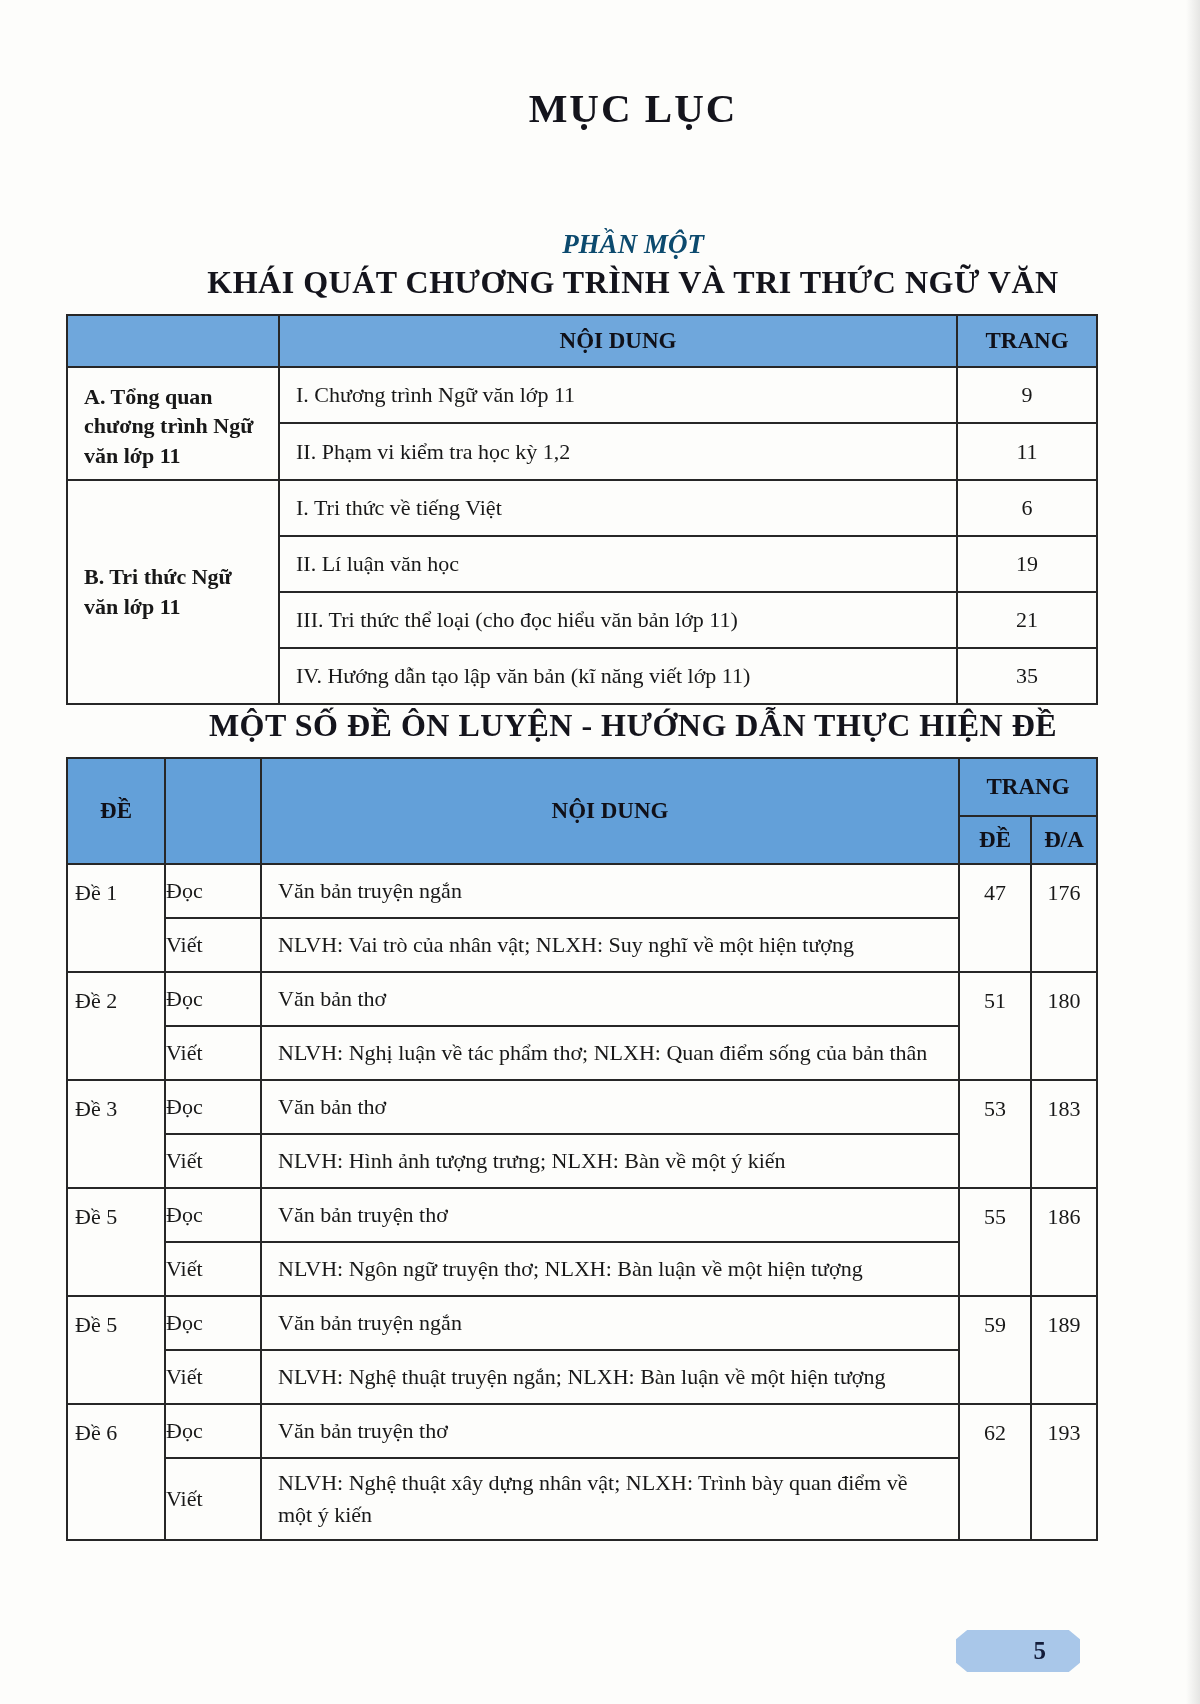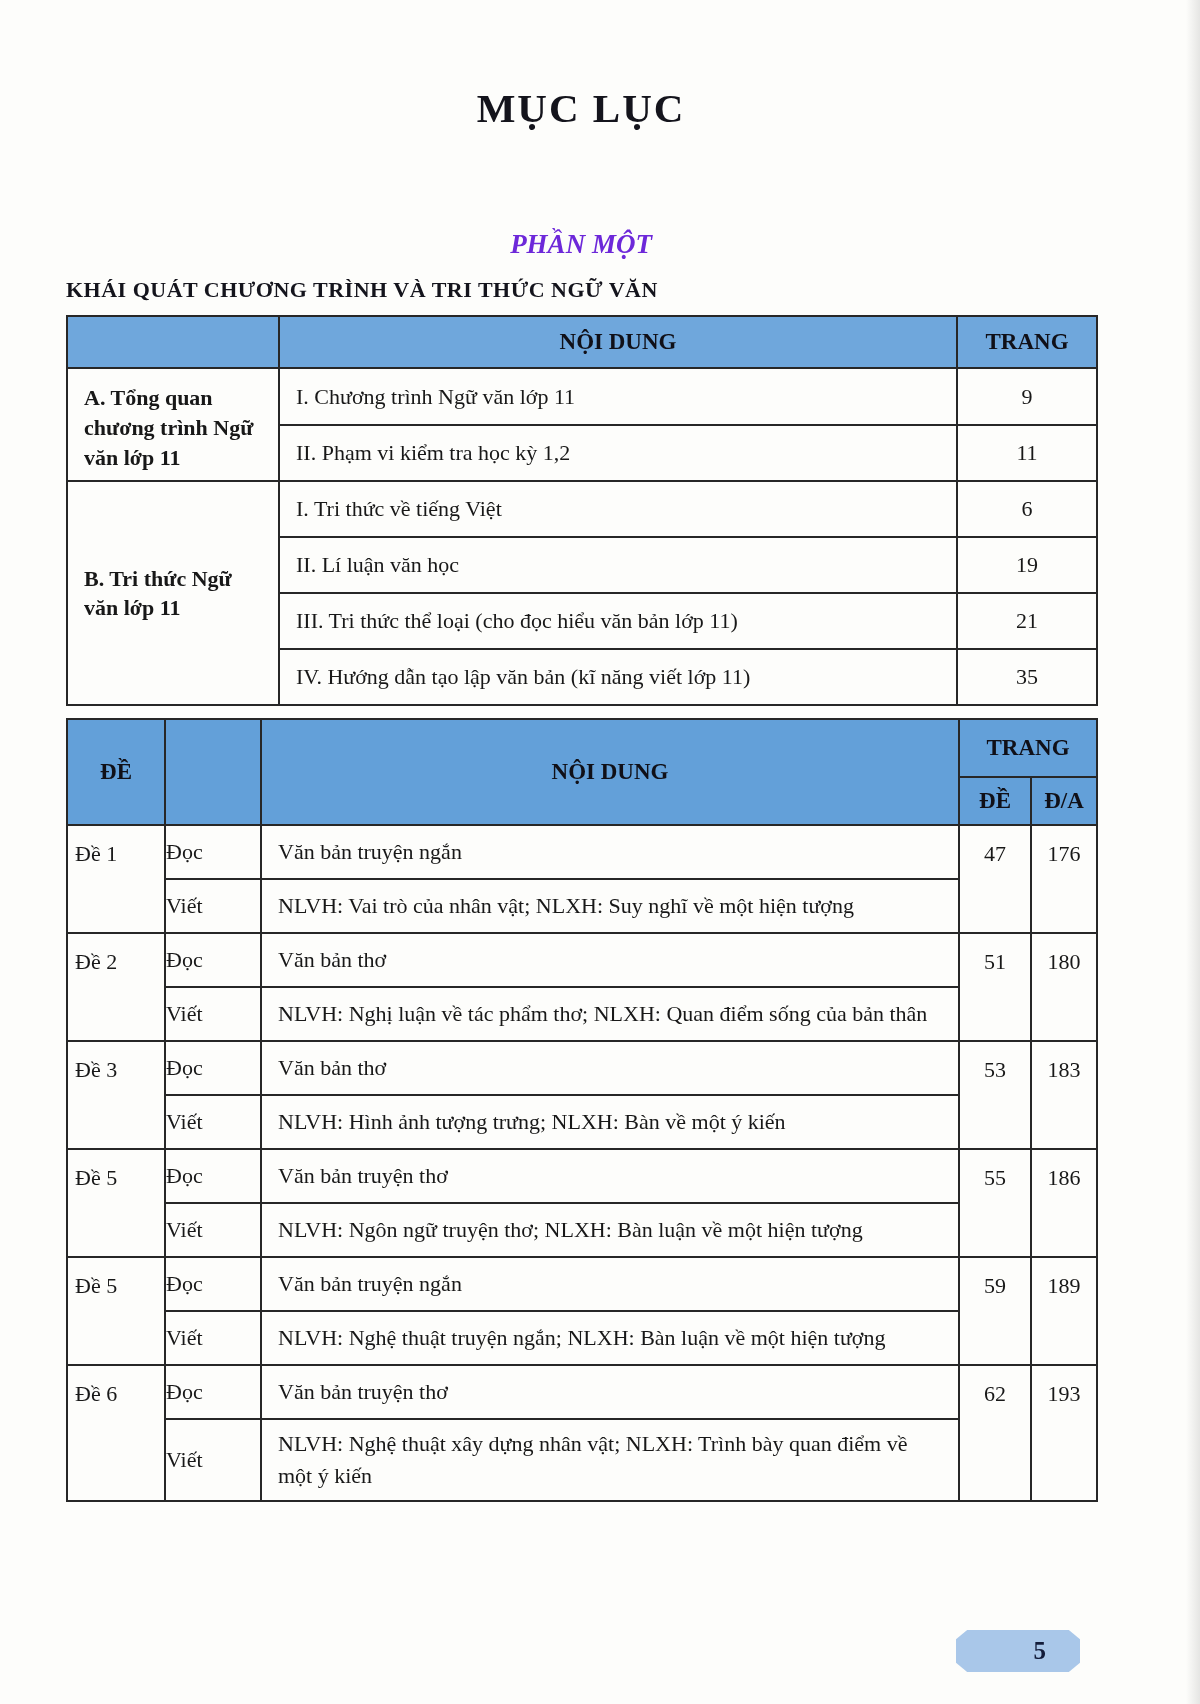--- a/index.html
+++ b/index.html
@@ -18,47 +18,47 @@
     position: absolute;
     top: 0; right: 0;
     width: 14px; height: 100%;
     background: linear-gradient(to right, rgba(0,0,0,0), rgba(120,120,120,0.18));
     pointer-events: none;
   }
   .page-inner {
     position: absolute;
     left: 66px;
     top: 0;
-    width: 1030px;
+    width: 1134px;
   }
   .doc-title {
     margin-top: 84px;
     text-align: center;
     font-size: 41px;
     font-weight: bold;
     letter-spacing: 2px;
     color: #14141c;
   }
   .kicker {
     text-align: center;
     font-size: 27px;
     font-weight: bold;
     font-style: italic;
-    color: #6d28d9;
+    color: #0c4a6e;
     line-height: 1.25;
   }
   .kicker.first { margin-top: 96px; }
   .kicker.second { margin-top: 58px; }
   .section-heading {
-    text-align: left;
-    font-size: 22px;
+    text-align: center;
+    font-size: 32px;
     font-weight: bold;
     letter-spacing: 0.5px;
     color: #14141c;
-    margin-top: 14px;
+    margin-top: 0;
     line-height: 1.25;
   }
   table.toc {
     border-collapse: collapse;
     width: 1030px;
     margin-top: 12px;
     table-layout: fixed;
   }
   table.toc th, table.toc td {
     border: 2px solid #272727;
@@ -186,20 +186,21 @@
         <td class="content-cell">III. Tri thức thể loại (cho đọc hiểu văn bản lớp 11)</td>
         <td class="page-cell">21</td>
       </tr>
       <tr>
         <td class="content-cell">IV. Hướng dẫn tạo lập văn bản (kĩ năng viết lớp 11)</td>
         <td class="page-cell">35</td>
       </tr>
     </tbody>
   </table>
 
+  <div class="section-heading">MỘT SỐ ĐỀ ÔN LUYỆN - HƯỚNG DẪN THỰC HIỆN ĐỀ</div>
 
   <table class="toc t2">
     <colgroup>
         <col class="c-de">
         <col class="c-kind">
         <col class="c-content">
         <col class="c-pde">
         <col class="c-pda">
       </colgroup>
     <thead>

